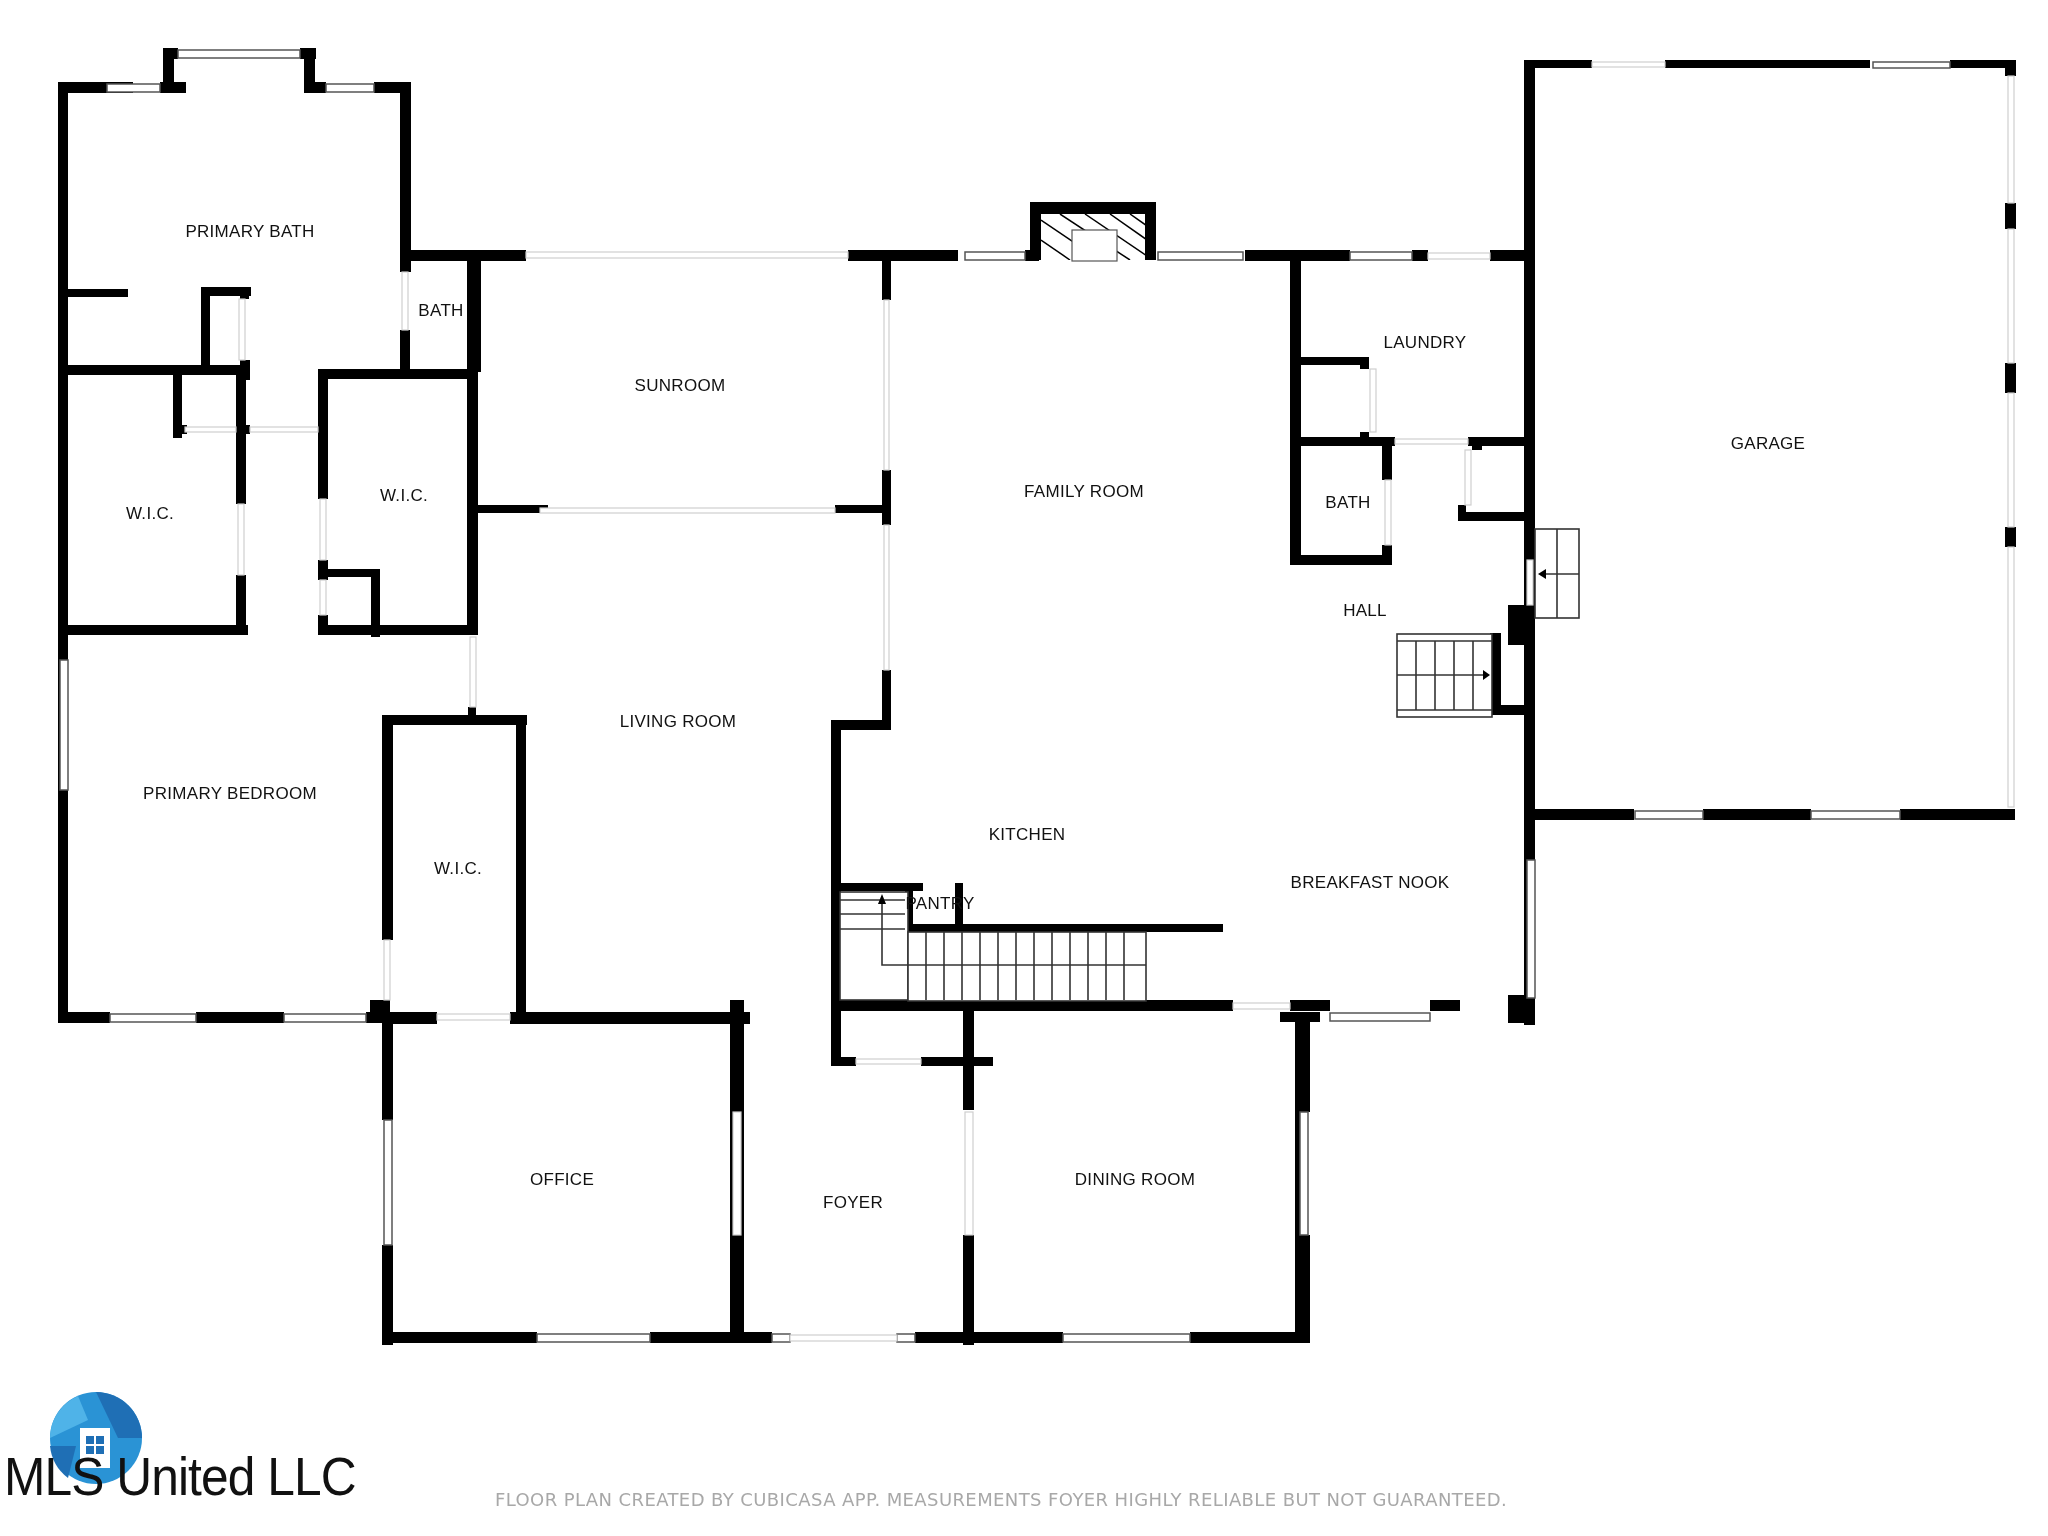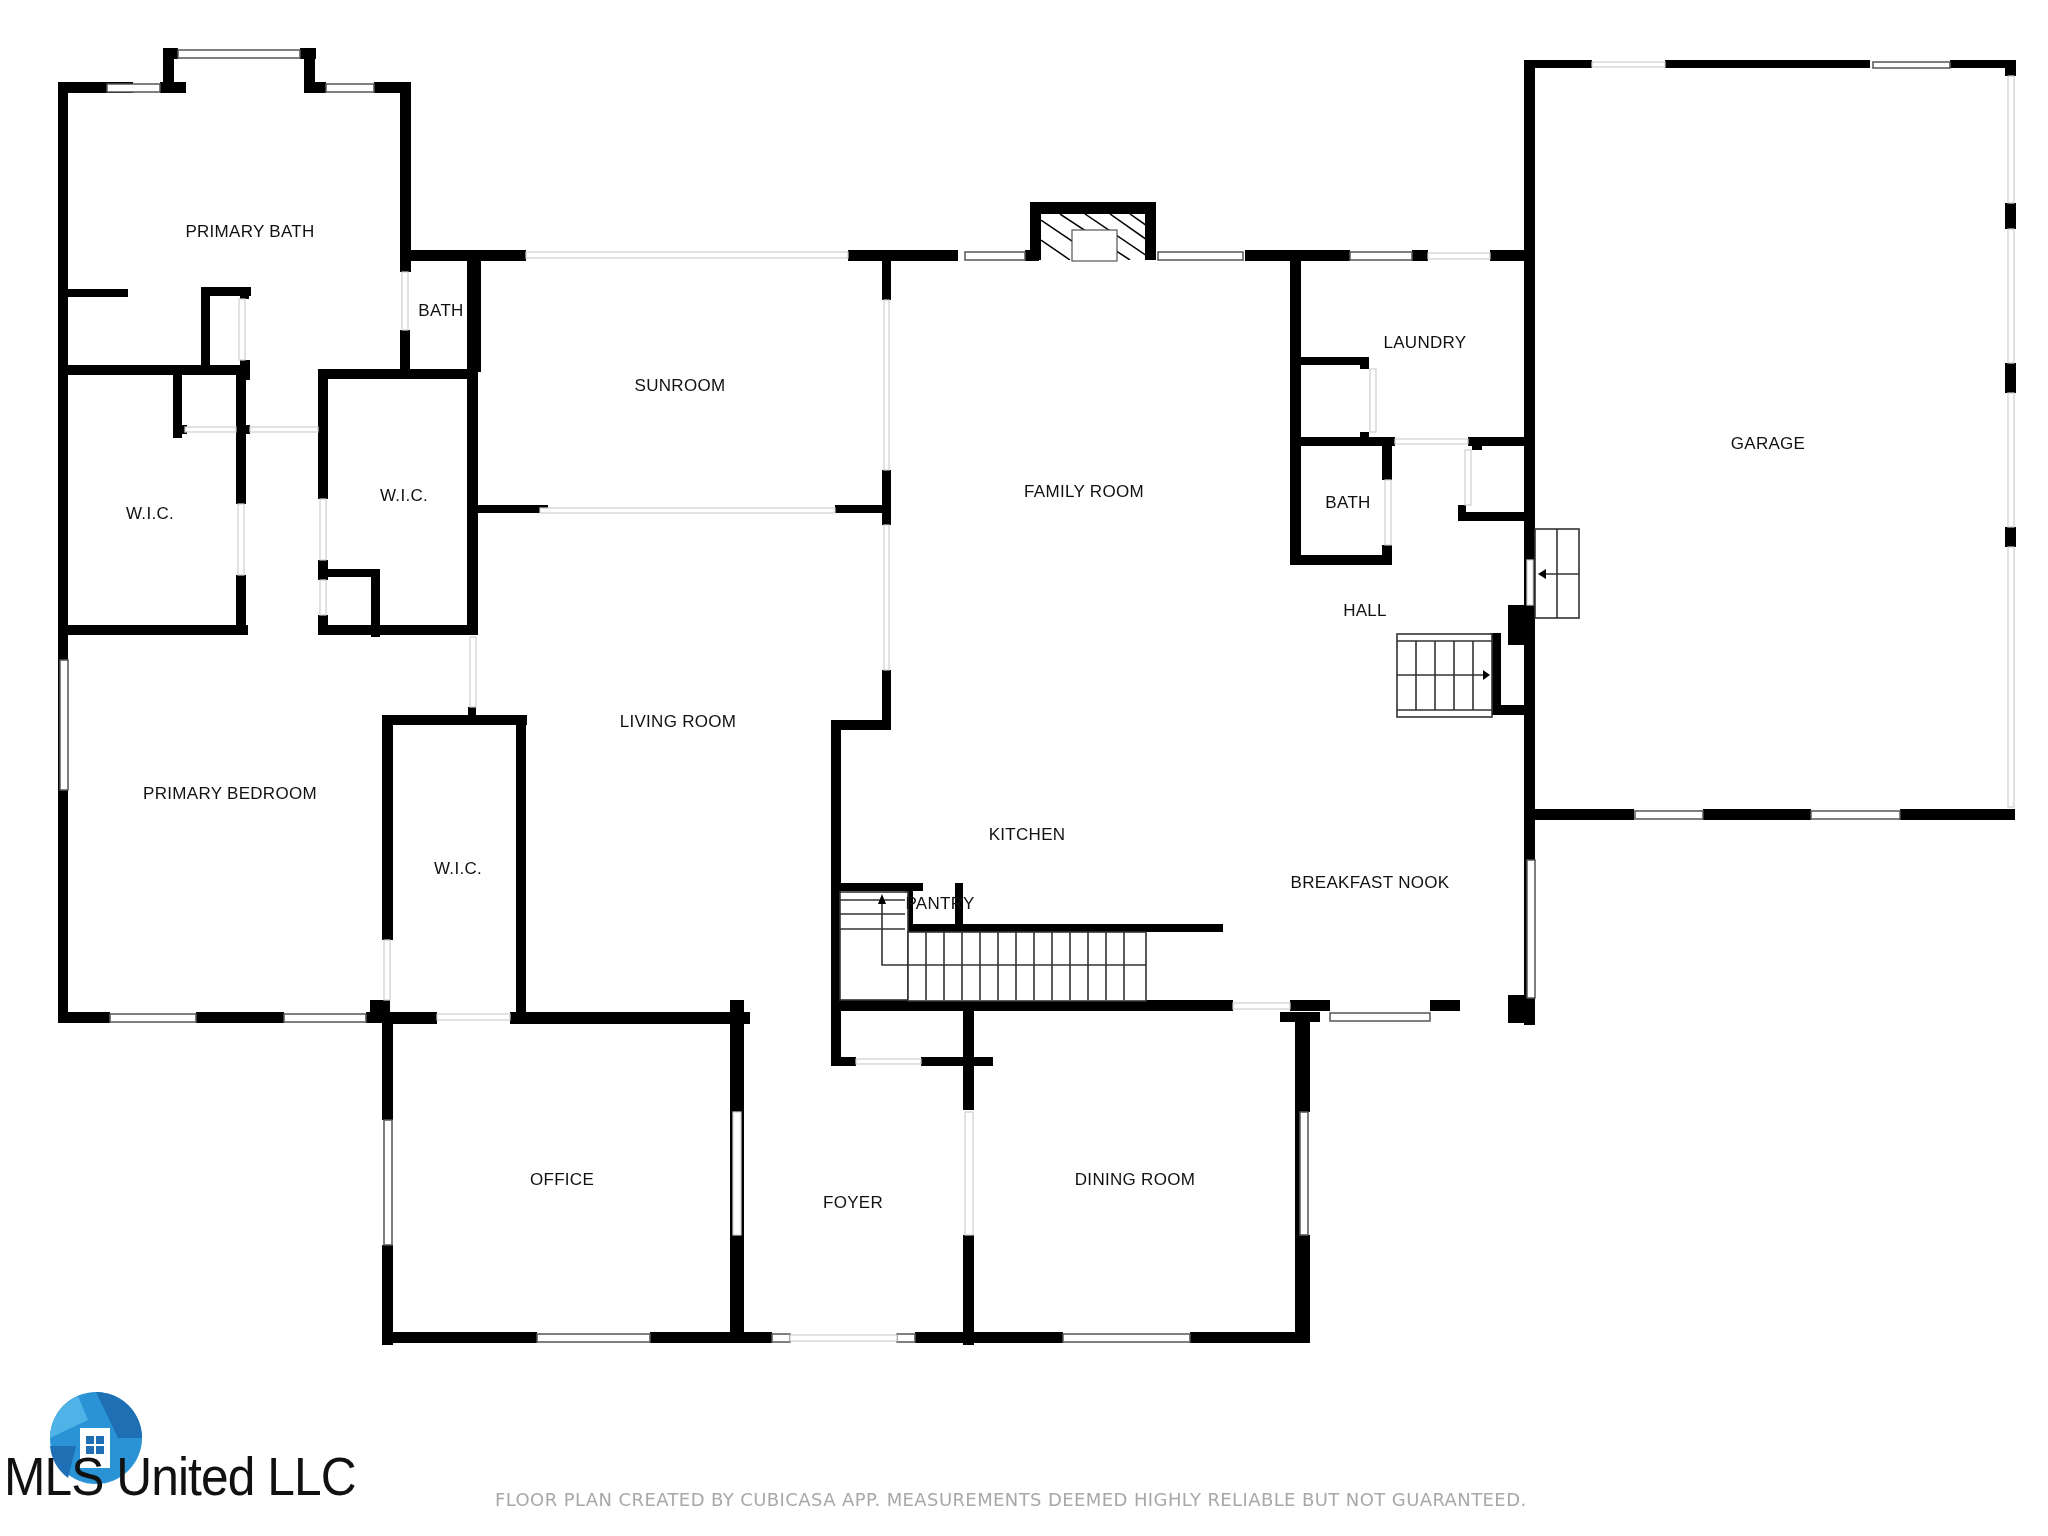--- a/index.html
+++ b/index.html
@@ -305,13 +305,13 @@
   <path d="M2 48 A46 46 0 0 1 30 6 L40 30 Z" fill="#4fb3e8"></path>
   <path d="M20 88 A46 46 0 0 1 2 56 L28 56 Z" fill="#1f6fb5"></path>
   <rect x="32" y="38" width="30" height="40" fill="#ffffff"></rect>
   <rect x="38" y="46" width="8" height="8" fill="#1f6fb5"></rect>
   <rect x="48" y="46" width="8" height="8" fill="#1f6fb5"></rect>
   <rect x="38" y="56" width="8" height="8" fill="#1f6fb5"></rect>
   <rect x="48" y="56" width="8" height="8" fill="#1f6fb5"></rect>
 </svg>
 <div class="brand">MLS United LLC</div>
 
-<div class="disclaimer">FLOOR PLAN CREATED BY CUBICASA APP. MEASUREMENTS DEEMED HIGHLY RELIABLE BUT NOT GUARANTEED.</div>
+<div class="disclaimer">FLOOR PLAN CREATED BY CUBICASA APP. MEASUREMENTS FOYER HIGHLY RELIABLE BUT NOT GUARANTEED.</div>
 
 </body></html>

